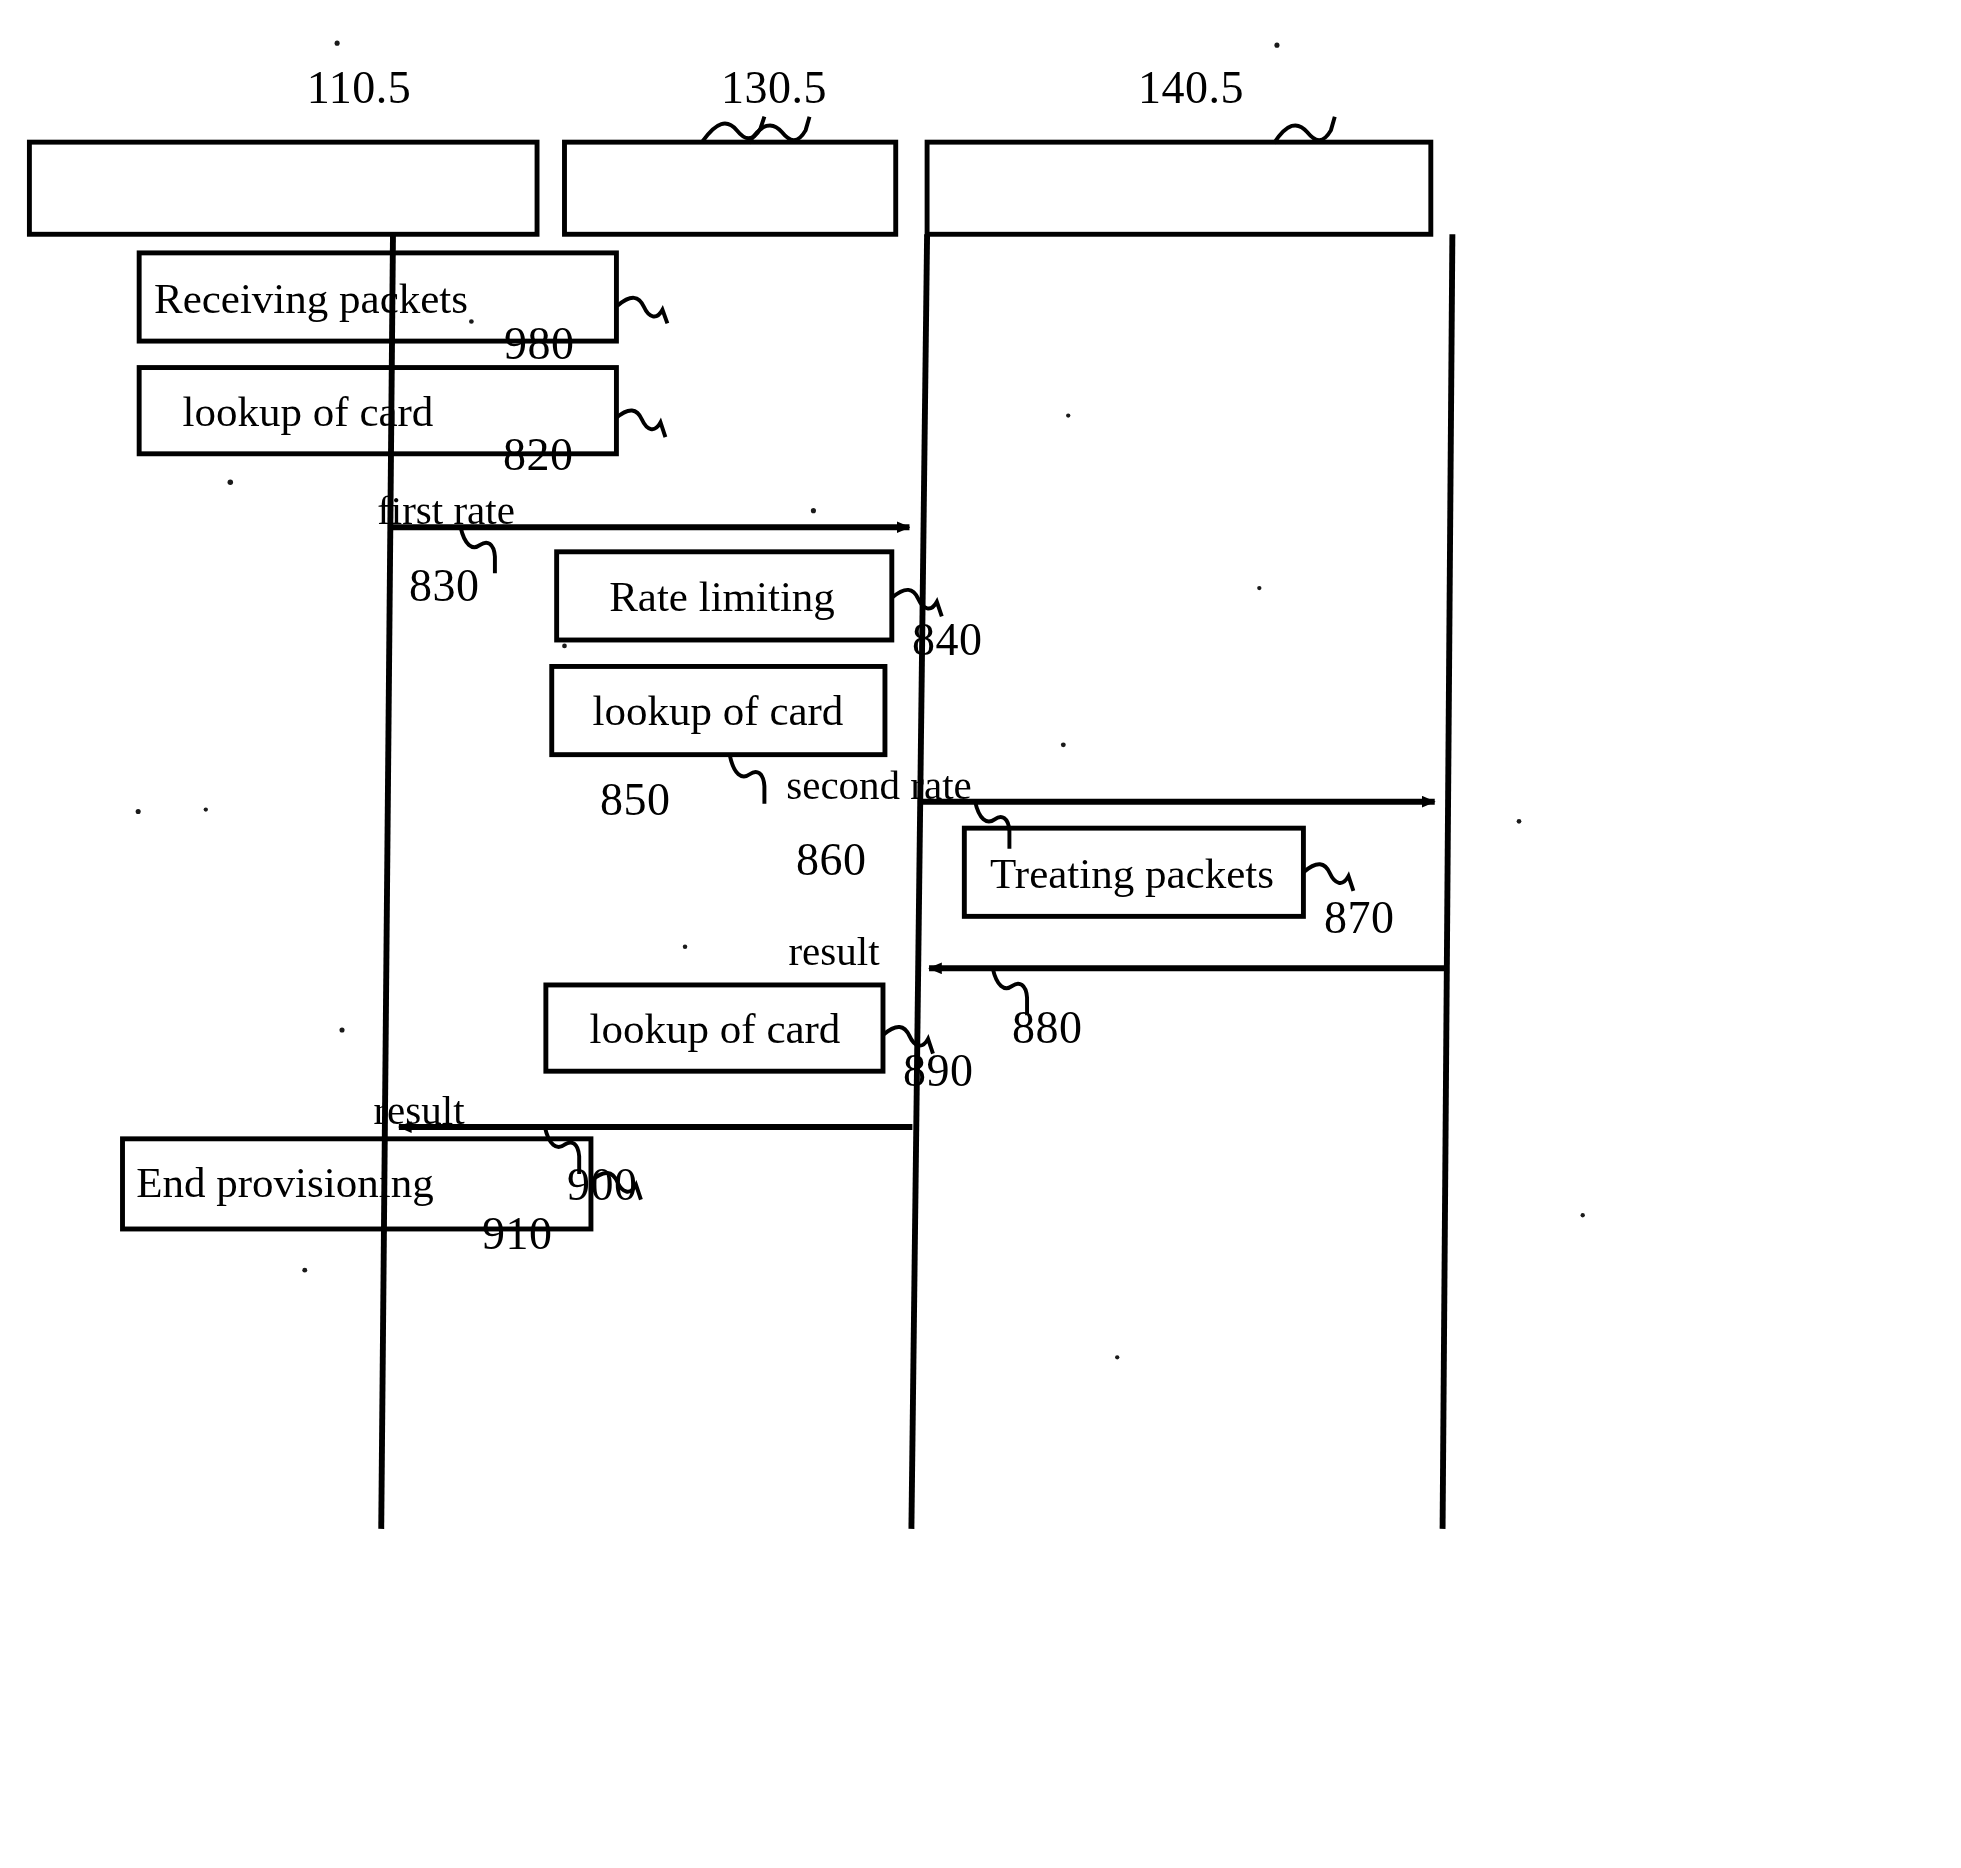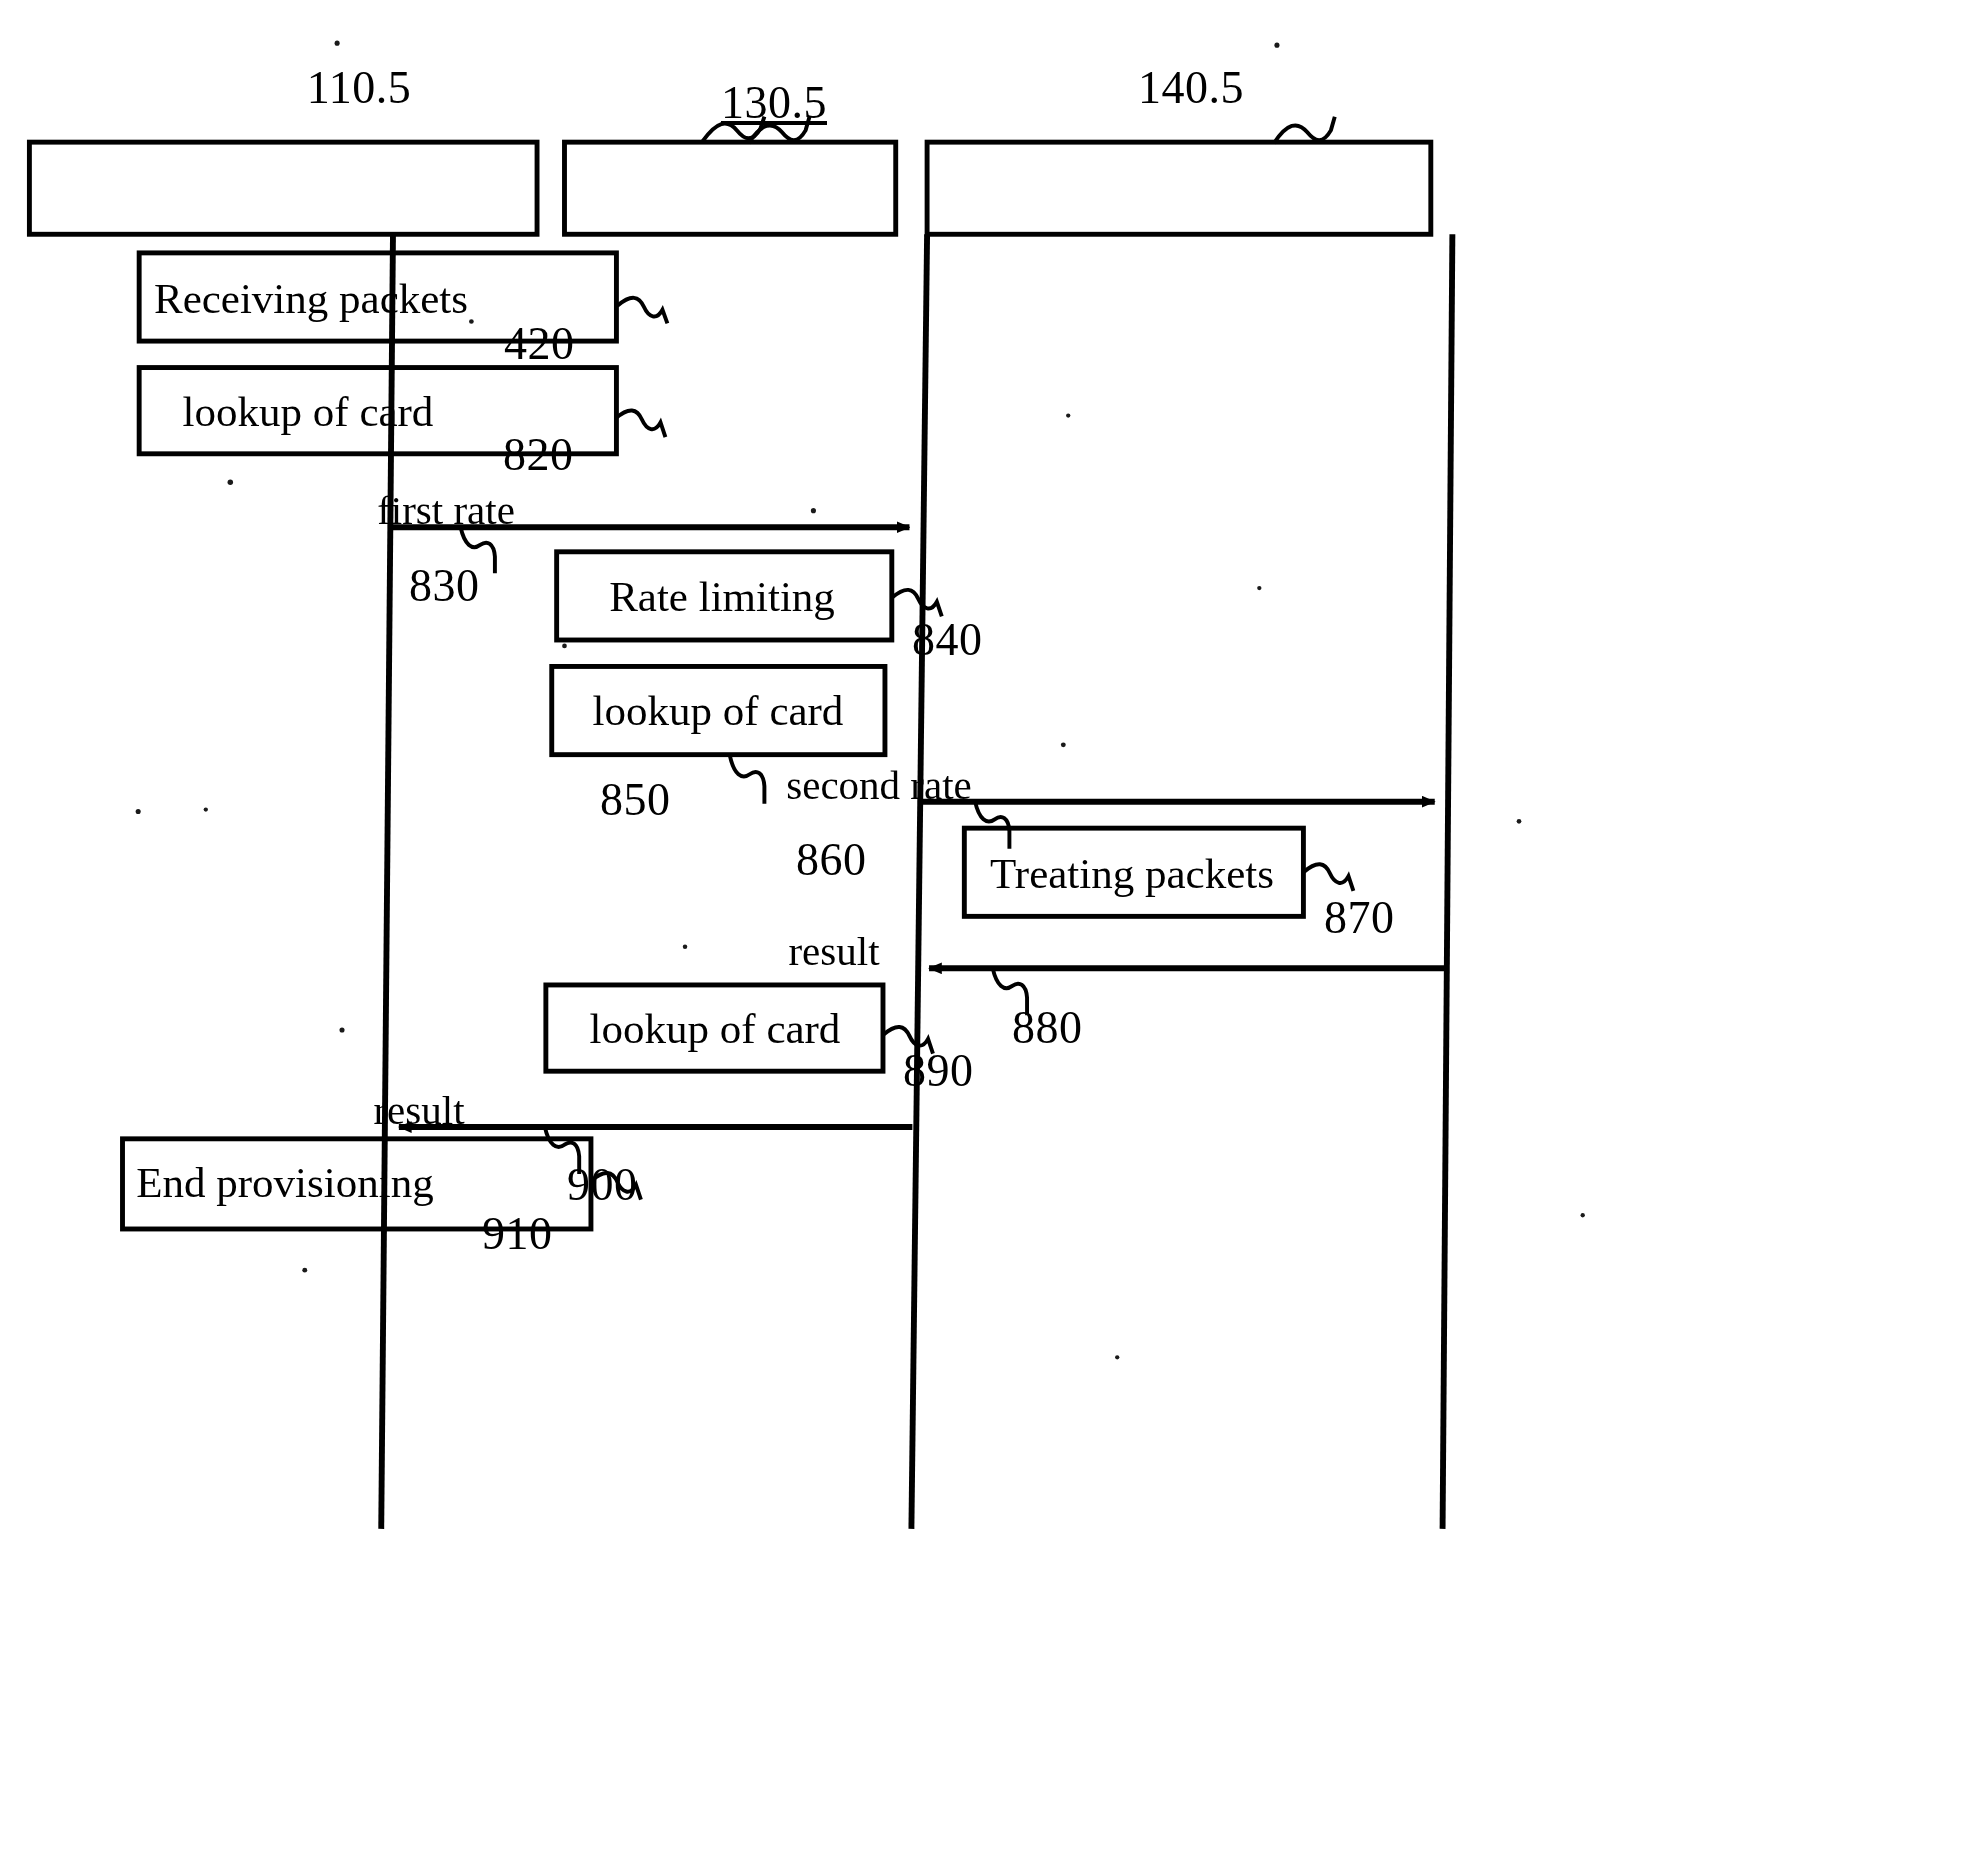--- a/index.html
+++ b/index.html
@@ -109,33 +109,33 @@
     <circle cx="1550" cy="838" r="2.4"></circle>
     <circle cx="349" cy="1051" r="2.6"></circle>
     <circle cx="699" cy="966" r="2.3"></circle>
     <circle cx="1615" cy="1240" r="2.2"></circle>
     <circle cx="311" cy="1296" r="2.5"></circle>
     <circle cx="1140" cy="1385" r="2.2"></circle>
   </g>
 </svg>
 
 <div class="txt ref center" style="left:359px;top:65px;">110.5</div>
-<div class="txt ref center" style="left:774px;top:80px;text-decoration:underline;">130.5</div>
+<div class="txt ref center" style="left:774px;top:65px;">130.5</div>
 <div class="txt ref center" style="left:1191px;top:65px;">140.5</div>
 
 
 <div class="txt boxlabel center" style="left:311px;top:277px;">Receiving packets</div>
 <div class="txt boxlabel center" style="left:308px;top:390px;">lookup of card</div>
 <div class="txt boxlabel center" style="left:722px;top:575px;">Rate limiting</div>
 <div class="txt boxlabel center" style="left:718px;top:689px;">lookup of card</div>
 <div class="txt boxlabel center" style="left:1132px;top:852px;">Treating packets</div>
 <div class="txt boxlabel center" style="left:715px;top:1007px;">lookup of card</div>
 <div class="txt boxlabel center" style="left:285px;top:1161px;text-align:center;">End provisioning</div>
 
-<div class="txt ref" style="left:504px;top:321px;">420</div>
+<div class="txt ref" style="left:504px;top:321px;">980</div>
 <div class="txt ref" style="left:503px;top:432px;">820</div>
 <div class="txt ref" style="left:912px;top:617px;">840</div>
 <div class="txt ref" style="left:600px;top:777px;">850</div>
 <div class="txt ref" style="left:1324px;top:895px;">870</div>
 <div class="txt ref" style="left:903px;top:1048px;">890</div>
 <div class="txt ref" style="left:482px;top:1211px;">910</div>
 
 <div class="txt msglabel center" style="left:446px;top:490px;">first rate</div>
 <div class="txt msglabel center" style="left:879px;top:765px;">second rate</div>
 <div class="txt msglabel center" style="left:834px;top:931px;">result</div>

